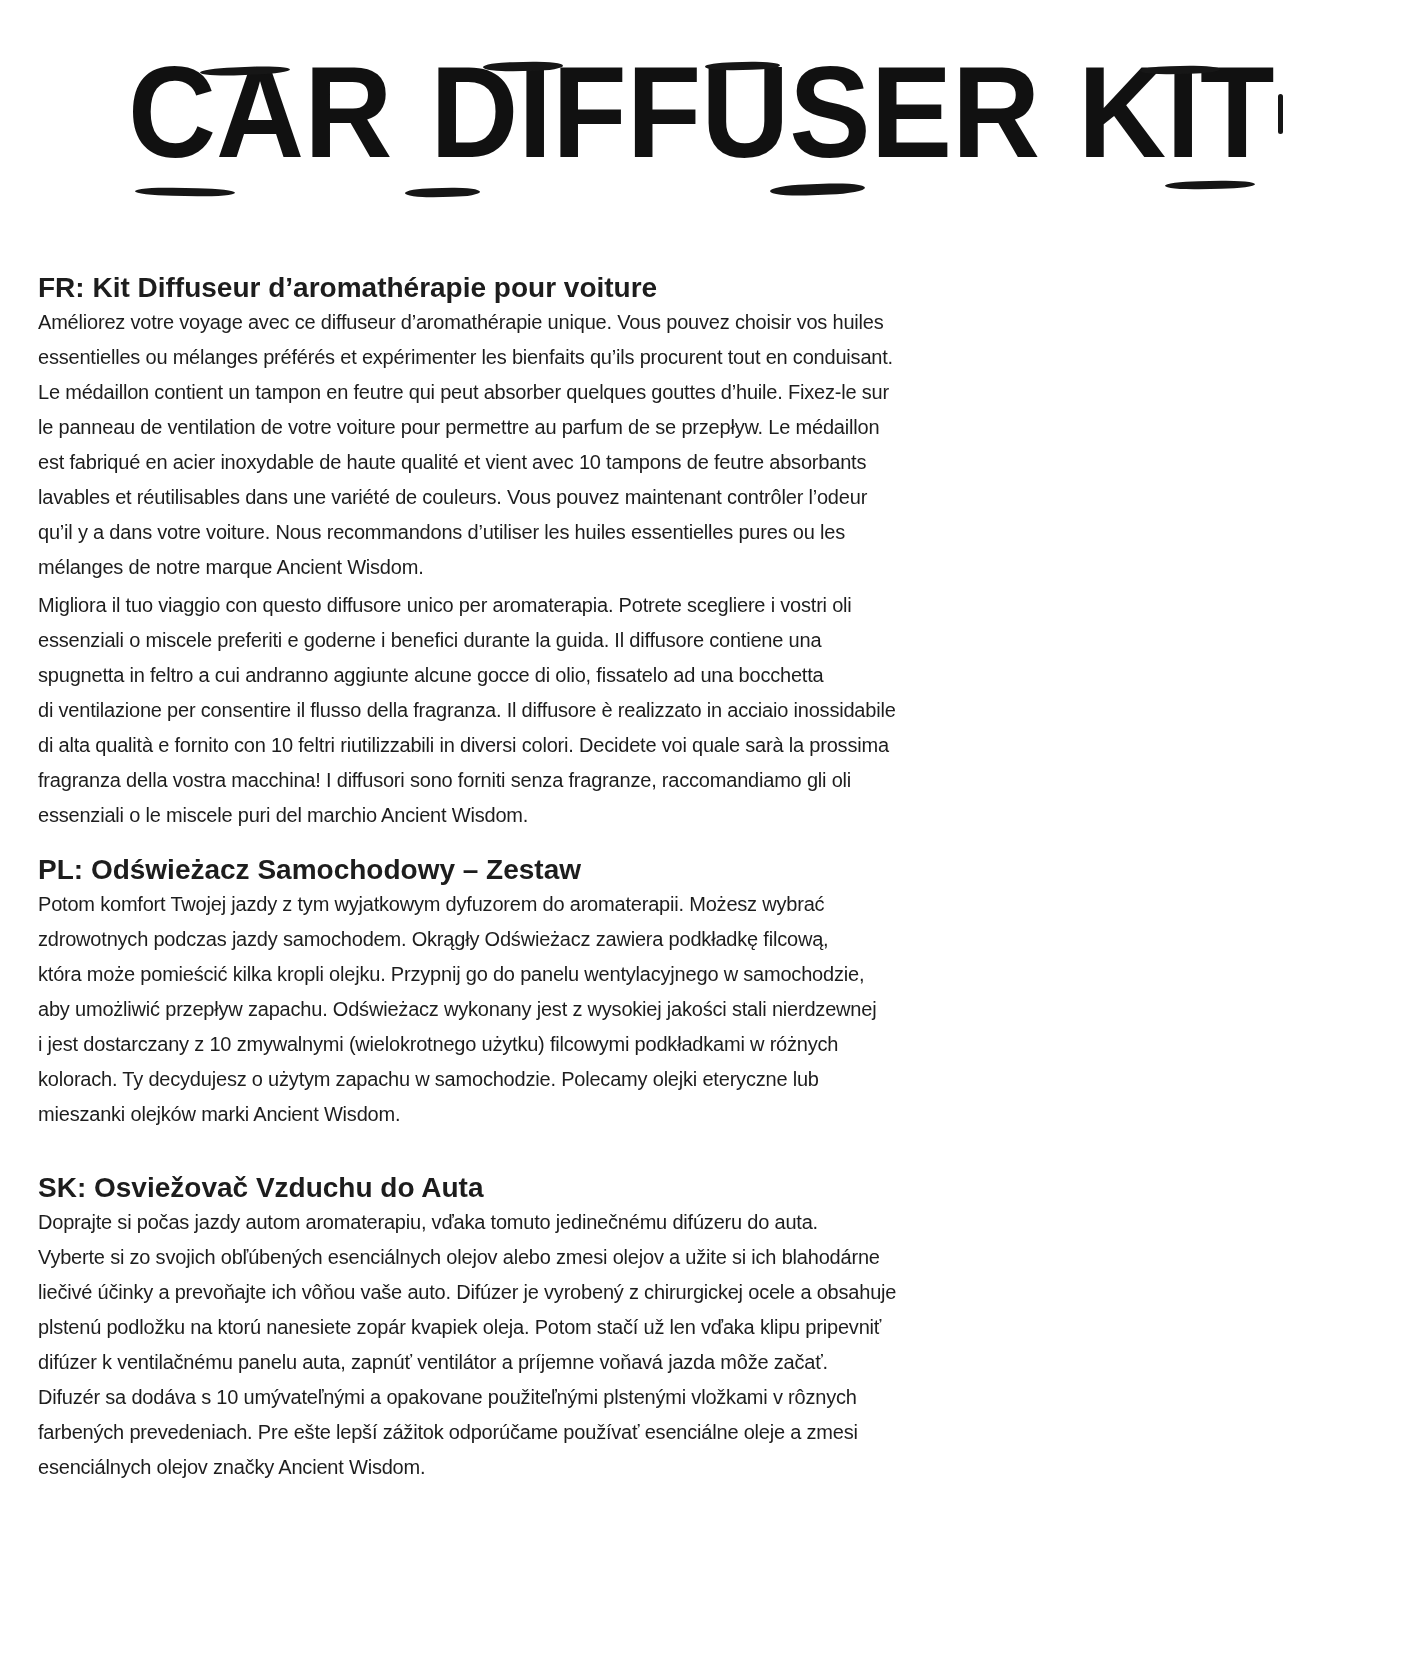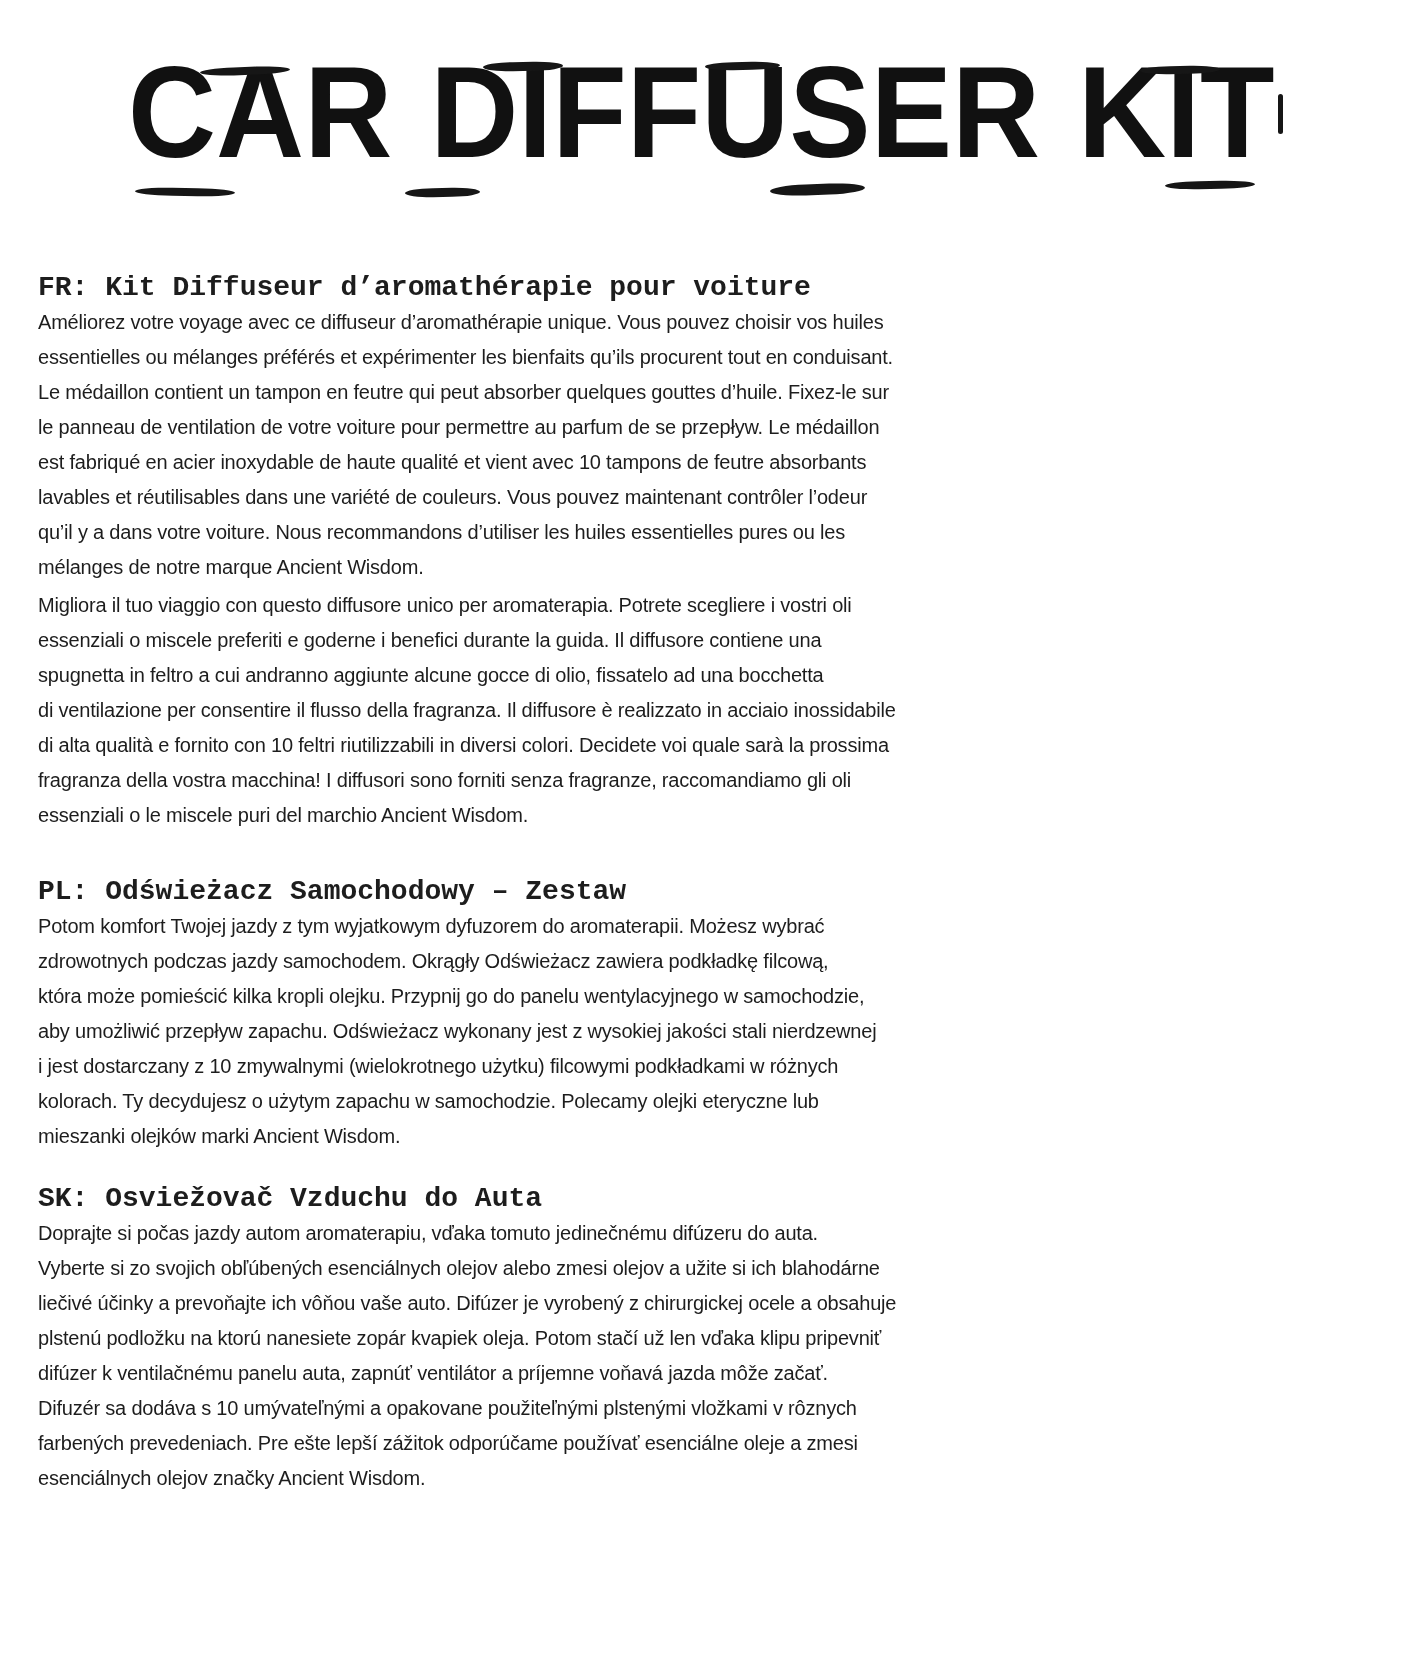--- a/index.html
+++ b/index.html
@@ -43,28 +43,27 @@
     background: #161616;
     border-radius: 3px;
   }
   .content {
     padding: 0 0 0 38px;
     width: 1350px;
   }
   .section { margin-top: 15px; }
   .section.first { margin-top: 18px; }
   .section.tight { margin-top: 3px; }
-  .section.roomy-a { margin-top: 41px; }
-  .section.roomy-b { margin-top: 27px; }
+  .section.roomy-a { margin-top: 19px; }
+  .section.roomy-b { margin-top: 38px; }
   .section-heading {
     font-weight: bold;
     font-size: 28px;
     line-height: 35px;
     white-space: nowrap;
-    font-family: Liberation Mono, monospace;
   }
   .section-body .line {
     font-size: 20px;
     line-height: 35px;
     white-space: nowrap;
     font-stretch: normal;
     letter-spacing: -0.2px;
   }
 </style>
 </head>

